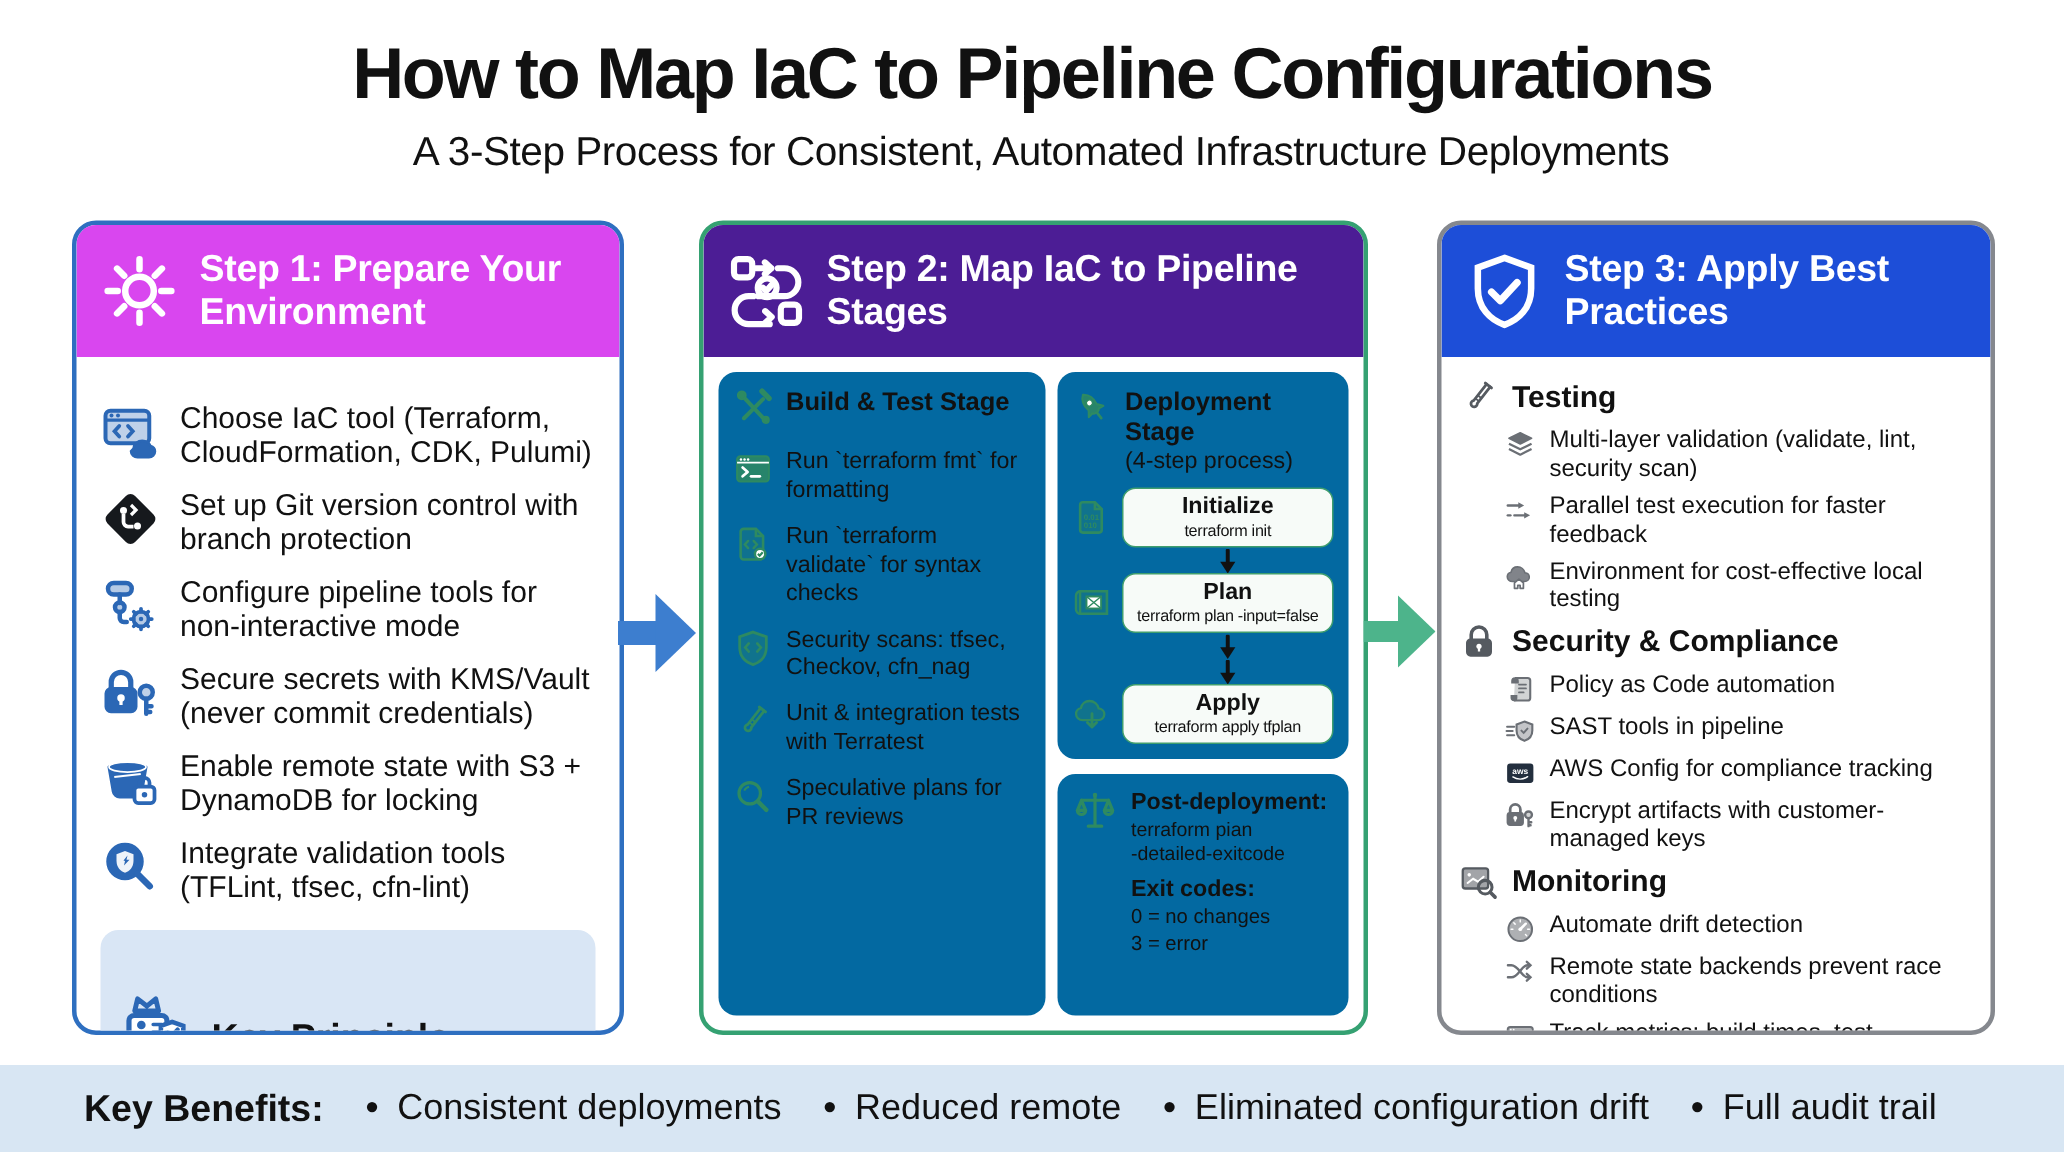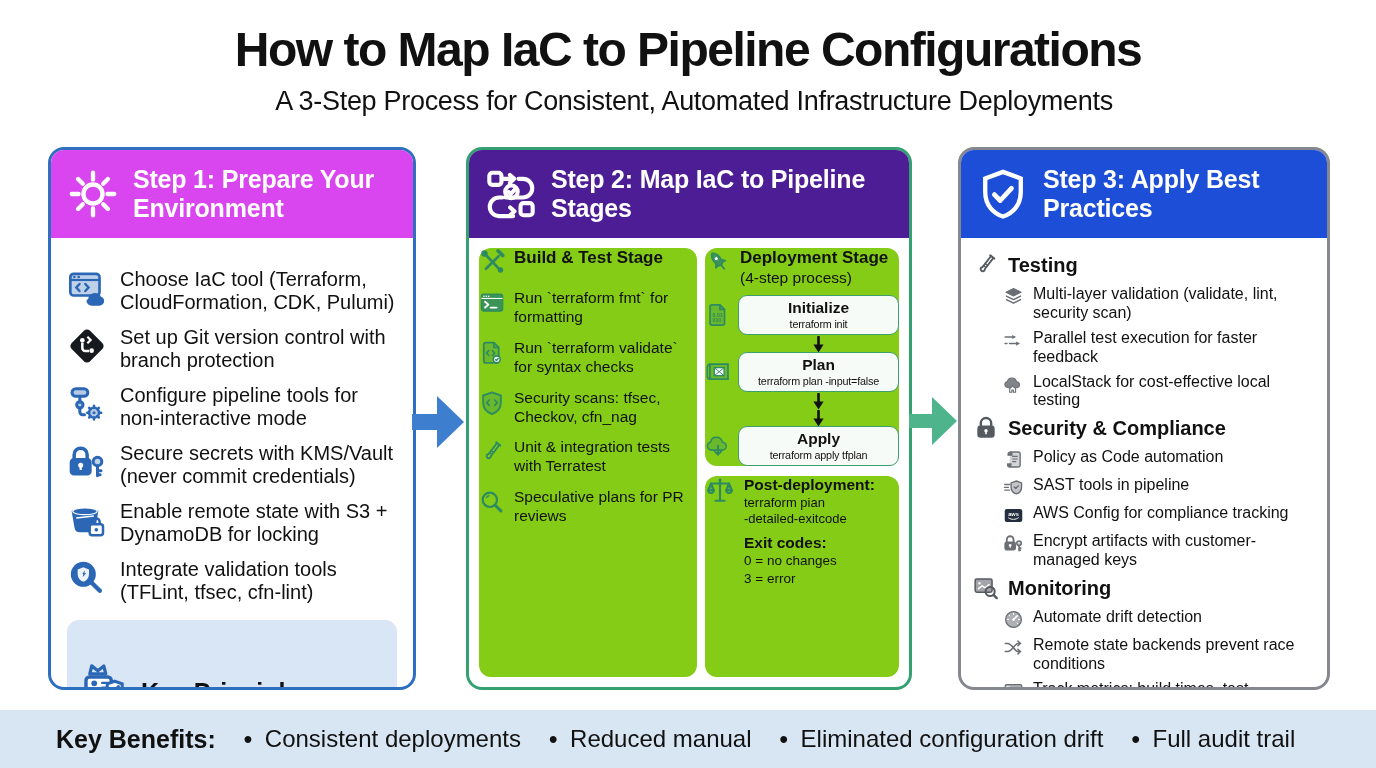--- a/index.html
+++ b/index.html
@@ -33,21 +33,21 @@
             font-size:20px; font-weight:500; line-height:1.15; }
   .s1icon { width:40px; height:40px; flex:0 0 auto; color:#2b67b5; }
   .kp { margin:10px 8px 4px; background:#d9e6f5; border-radius:12px; padding:11px 14px;
         display:flex; gap:14px; align-items:center; }
   .kp-icon { width:46px; height:46px; flex:0 0 auto; color:#2b67b5; }
   .kp-label { font-size:25px; font-weight:700; line-height:1.2;margin-top:46px; }
   .kp-text  { font-size:21px; font-weight:500; line-height:1.2; }
 
   
   .c2 .col-body { flex-direction:row; gap:8px; padding:10px; }
-  .panel { background:#84cc16; border-radius:12px; }
+  .panel { background:#0369a1; border-radius:12px; padding:10px; }
   .bt-panel { width:218px; flex:0 0 auto; display:flex; flex-direction:column; }
   .dp-col { flex:1; display:flex; flex-direction:column; gap:10px; }
   .panel-head { display:flex; gap:8px; align-items:flex-start; font-size:17px; font-weight:800;
                 line-height:1.15; margin-bottom:8px; }
   .panel-head-icon { width:27px; height:27px; flex:0 0 auto; color:#2e8a61; }
   .dp-sub { font-weight:500; font-size:15.5px; }
   .bt-item { display:flex; gap:9px; padding:6px 0; font-size:15.5px; font-weight:500; line-height:1.22; }
   .bt-icon { width:26px; height:26px; flex:0 0 auto; color:#2e8a61; margin-top:1px; }
 
   .flow-row { display:flex; align-items:center; gap:7px; }
@@ -525,21 +525,21 @@
       <div class="s3-item">
         <svg class="s3-icon">
             <use href="#sy-pararrows"></use>
           </svg>
         <span>Parallel test execution for faster feedback</span>
       </div>
       <div class="s3-item">
         <svg class="s3-icon">
             <use href="#sy-cloudhome"></use>
           </svg>
-        <span>LocalStack for cost-effective local testing</span>
+        <span>Environment for cost-effective local testing</span>
       </div>
     </div>
     <div>
       <div class="s3-head">
         <svg class="s3-head-icon">
             <use href="#sy-lock"></use>
           </svg>
         <span>Security &amp; Compliance</span>
       </div>
       <div class="s3-item">
@@ -601,16 +601,16 @@
   <polygon points="25,2 25,54 52,28" fill="#3d7ecf"></polygon>
 </svg>
 <svg class="bigarrow a2" width="48" height="54" viewBox="0 0 48 54">
   <rect x="0" y="20" width="25" height="14" fill="#4db48b"></rect>
   <polygon points="23,3 23,51 48,27" fill="#4db48b"></polygon>
 </svg>
 
 <div class="footer">
   <span class="footer-label">Key Benefits:</span>
   <span class="benefit">Consistent deployments</span>
-  <span class="benefit">Reduced manual</span>
+  <span class="benefit">Reduced remote</span>
   <span class="benefit">Eliminated configuration drift</span>
   <span class="benefit">Full audit trail</span>
 </div>
 
 </body></html>

